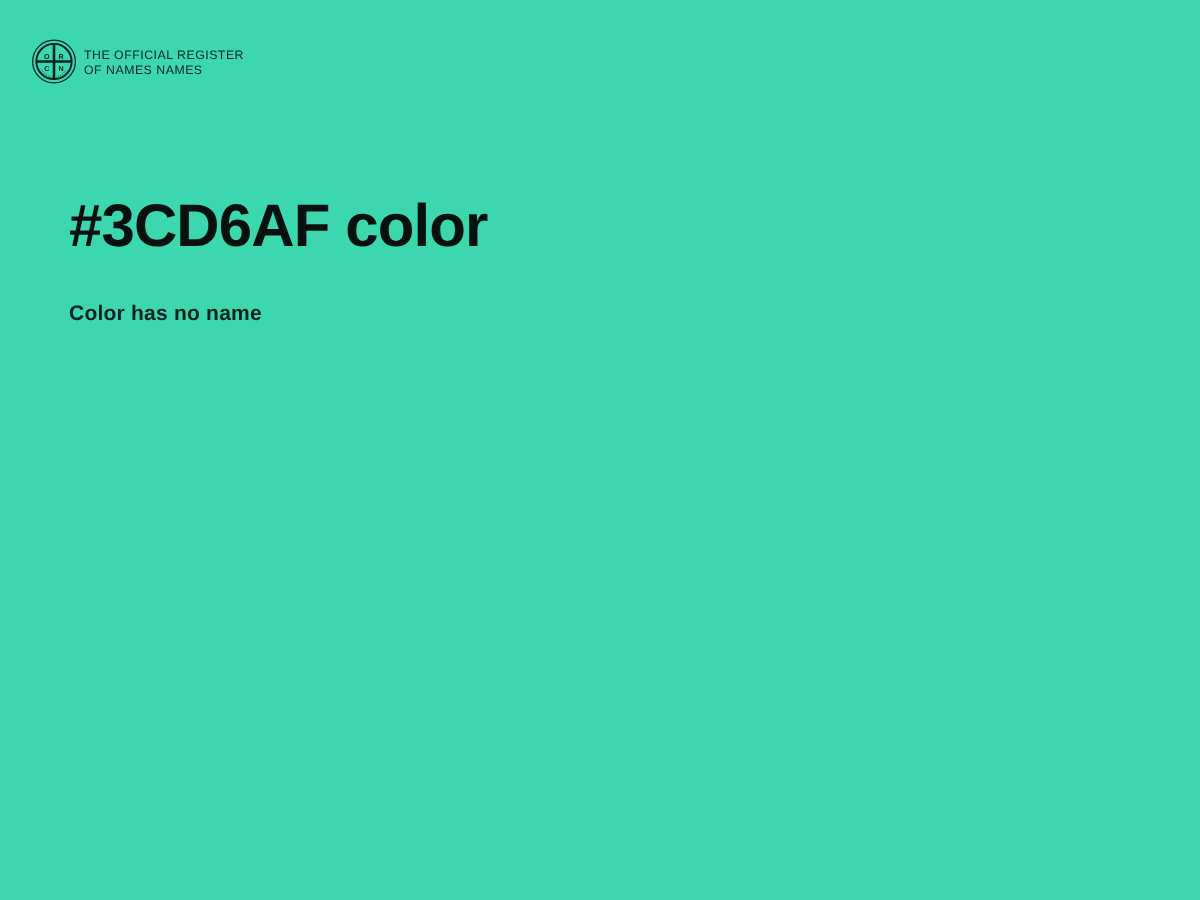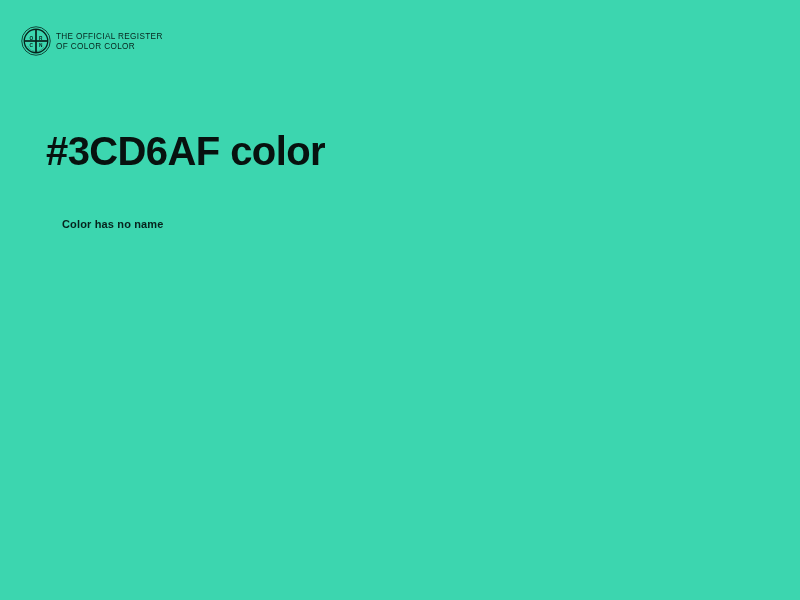--- a/index.html
+++ b/index.html
@@ -70,24 +70,24 @@
     font-family: "Liberation Sans", sans-serif;
     font-size: 40px;
     line-height: 46px;
     font-weight: 700;
     letter-spacing: -0.6px;
     color: #07120f;
     white-space: nowrap;
   }
 
   .color-subtitle {
-    margin: 16px;
+    margin: 0;
     padding-top: 28px;
     font-family: "Liberation Sans", sans-serif;
-    font-size: 11px;
+    font-size: 14px;
     line-height: 12px;
     font-weight: 700;
     letter-spacing: 0.15px;
     color: #06231c;
     white-space: nowrap;
   }
 </style>
 </head>
 <body style="background: rgb(60, 214, 175);">
 
@@ -102,21 +102,21 @@
       <path d="M7 30 L53 30" stroke="#06231C" stroke-width="3.4"></path>
       <text x="20.5" y="24.5" font-family="'Liberation Sans', sans-serif" font-size="9.5" font-weight="700" fill="#06231C" text-anchor="middle" dominant-baseline="middle">O</text>
       <text x="39.5" y="24.5" font-family="'Liberation Sans', sans-serif" font-size="9.5" font-weight="700" fill="#06231C" text-anchor="middle" dominant-baseline="middle">R</text>
       <text x="20.5" y="39.5" font-family="'Liberation Sans', sans-serif" font-size="9.5" font-weight="700" fill="#06231C" text-anchor="middle" dominant-baseline="middle">C</text>
       <text x="39.5" y="39.5" font-family="'Liberation Sans', sans-serif" font-size="9.5" font-weight="700" fill="#06231C" text-anchor="middle" dominant-baseline="middle">N</text>
       <path d="M14 41 A18 18 0 0 0 46 41" fill="none" stroke="#06231C" stroke-width="1.1" stroke-dasharray="1.2 1.6"></path>
     </svg>
 
     <div class="brand-wordmark">
       <div class="brand-line">THE OFFICIAL REGISTER</div>
-      <div class="brand-line">OF COLOR COLOR</div>
+      <div class="brand-line">OF NAMES NAMES</div>
     </div>
 
   </div>
 
   <div class="content">
     <h1 class="color-title">#3CD6AF color</h1>
     <p class="color-subtitle">Color has no name</p>
   </div>
 
 </div>

